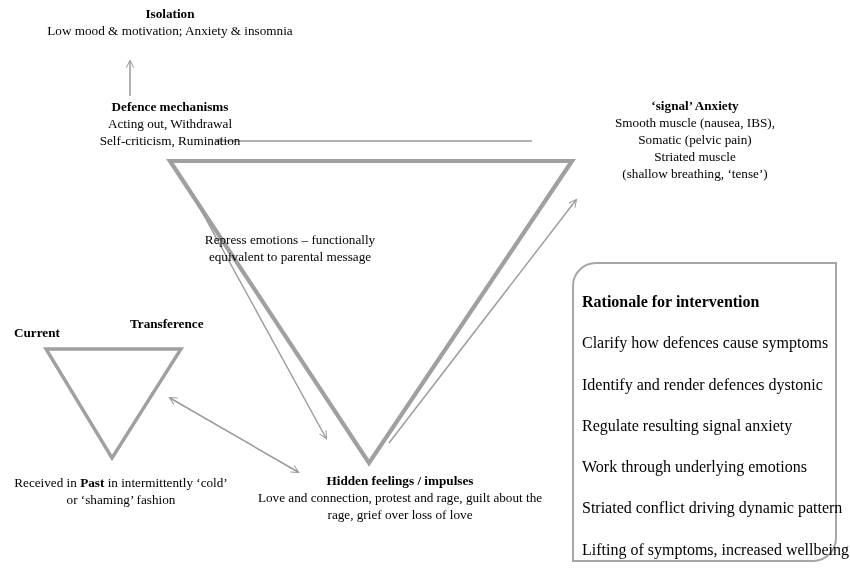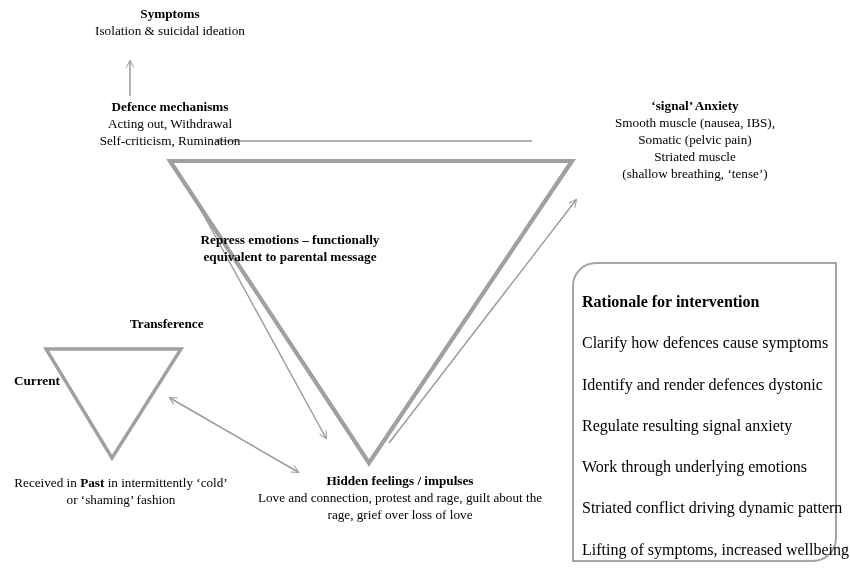--- a/index.html
+++ b/index.html
@@ -15,22 +15,22 @@
   svg.layer{position:absolute;left:0;top:0;width:850px;height:571px;pointer-events:none;}
   .tblock{position:absolute;text-align:center;line-height:1.28;font-size:13.2px;}
   .tblock .hd{font-weight:bold;}
   .tblock .ln{display:block;white-space:nowrap;}
   b{font-weight:bold;}
 
   
   #symptoms{left:0px;top:6px;width:340px;}
   #defence{left:10px;top:99px;width:320px;}
   #signal{left:545px;top:98px;width:300px;}
-  #repress{left:140px;top:232px;width:300px;font-weight:bold;}
-  #currentlbl{left:14px;top:325px;width:80px;text-align:left;font-weight:bold;margin-top:48px;}
+  #repress{left:140px;top:232px;width:300px;}
+  #currentlbl{left:14px;top:325px;width:80px;text-align:left;font-weight:bold;}
   #translbl{left:130px;top:316px;width:110px;text-align:left;font-weight:bold;}
   #past{left:6px;top:475px;width:230px;}
   #hidden{left:225px;top:473px;width:350px;}
 
   
   #ratbox{
     position:absolute;left:572px;top:262px;width:265px;height:300px;
     border:2px solid #a6a6a6;
     border-top-left-radius:24px;
     border-bottom-right-radius:24px;
@@ -68,22 +68,22 @@
     <line x1="532" y1="141" x2="216" y2="141" stroke="#9a9a9a" stroke-width="1.4" marker-end="url(#ahs)"></line>
 
     <line x1="190" y1="190" x2="326" y2="438" stroke="#9a9a9a" stroke-width="1.4" marker-end="url(#ahs)"></line>
 
     <line x1="389" y1="443" x2="576" y2="200" stroke="#9a9a9a" stroke-width="1.4" marker-end="url(#ahs)"></line>
 
     <line x1="170" y1="398" x2="298" y2="472" stroke="#9a9a9a" stroke-width="1.5" marker-start="url(#ahs)" marker-end="url(#ahs)"></line>
   </svg>
 
   <div class="tblock" id="symptoms">
-    <span class="ln hd">Symptoms</span>
-    <span class="ln">Isolation &amp; suicidal ideation</span>
+    <span class="ln hd">Isolation</span>
+    <span class="ln">Low mood &amp; motivation; Anxiety &amp; insomnia</span>
   </div>
 
   <div class="tblock" id="defence">
     <span class="ln hd">Defence mechanisms</span>
     <span class="ln">Acting out, Withdrawal</span>
     <span class="ln">Self-criticism, Rumination</span>
   </div>
 
   <div class="tblock" id="signal">
     <span class="ln hd">‘signal’ Anxiety</span>

